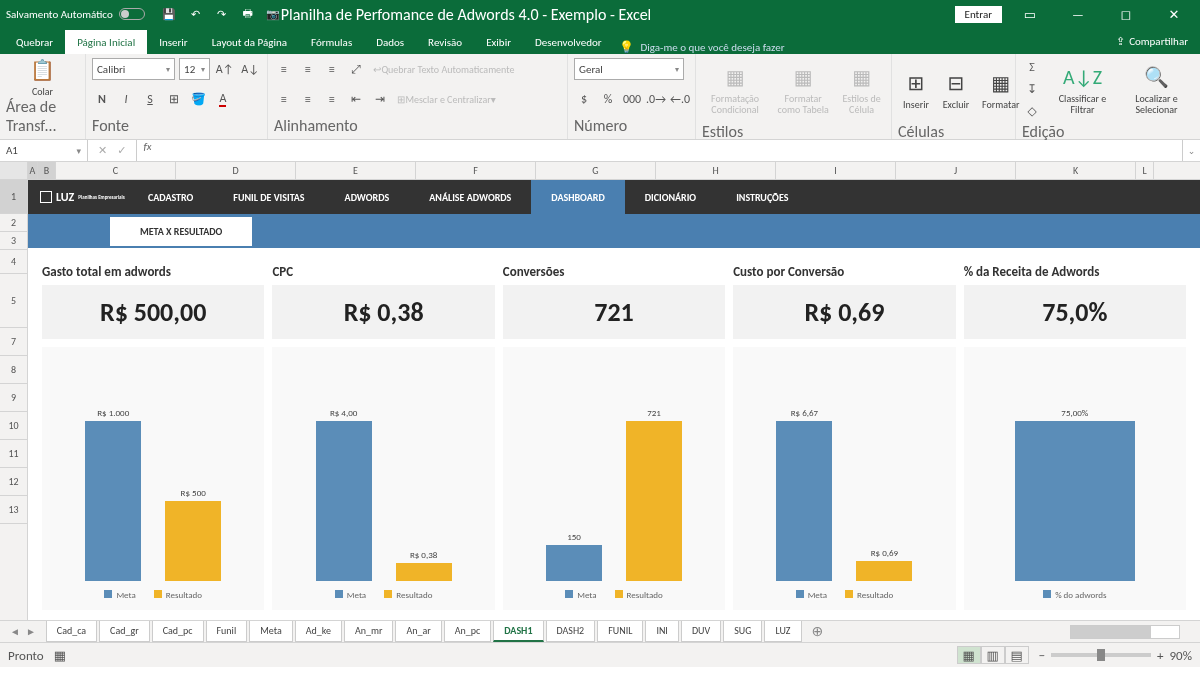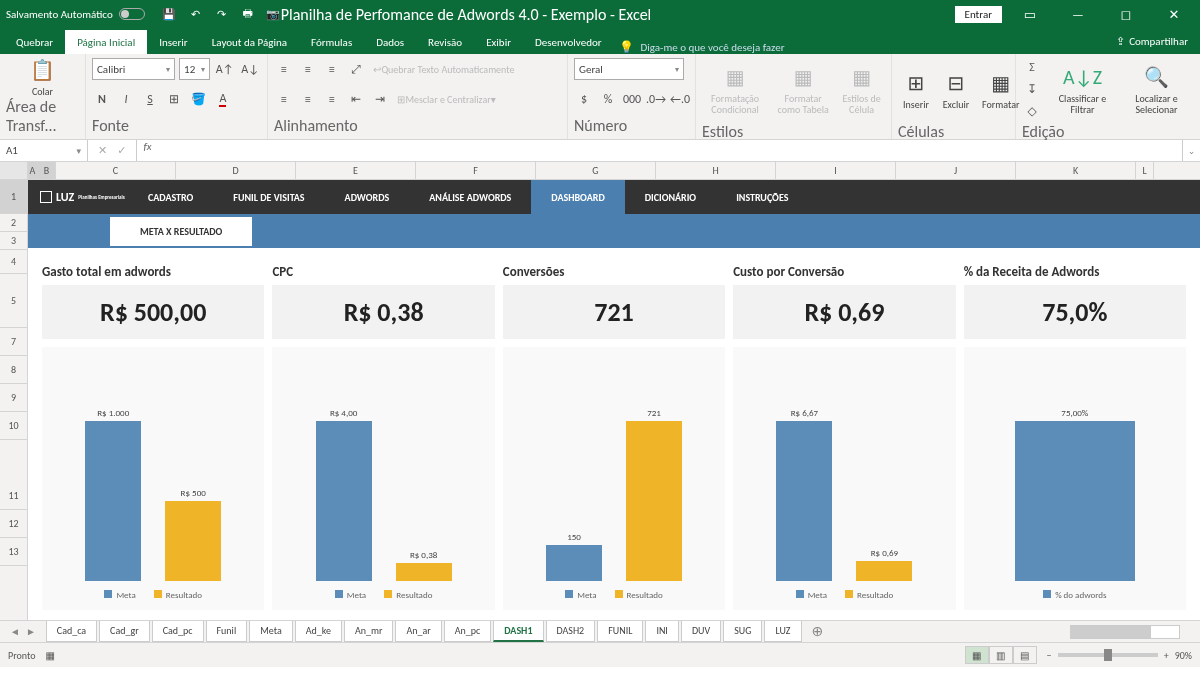--- a/index.html
+++ b/index.html
@@ -90,21 +90,21 @@
 
 .sheettabs { height: 22px; border-top: 1px solid #d4d4d4; display: flex; align-items: center; background: #f3f2f1; font-size: 10px; }
 .sheettabs .navbtns { display: flex; gap: 6px; padding: 0 10px; color: #888; }
 .sheettabs .tab { padding: 3px 10px; border: 1px solid #ccc; border-top: none; background: #fff; margin-right: 2px; color: #444; }
 .sheettabs .tab.active { border-bottom: 2px solid #217346; color: #217346; font-weight: bold; background: #fff; }
 .sheettabs .add { padding: 0 8px; color: #888; font-size: 14px; }
 .sheettabs .scroll { margin-left: auto; width: 110px; height: 14px; border: 1px solid #ccc; background: #fff; position: relative; margin-right: 20px; }
 .sheettabs .scroll .thumb { position: absolute; left: 0; top: 0; bottom: 0; width: 80px; background: #cdcdcd; }
 
 
-.status { height: 22px; background: #f3f2f1; border-top: 1px solid #d4d4d4; display: flex; align-items: center; font-size: 10px; color: #555; padding: 12px 8px; }
+.status { height: 22px; background: #f3f2f1; border-top: 1px solid #d4d4d4; display: flex; align-items: center; font-size: 13px; color: #555; padding: 12px 8px; }
 .status .views { display: flex; gap: 0; margin-left: auto; margin-right: 10px; }
 .status .vbtn { width: 24px; height: 18px; border: 1px solid #ccc; display: flex; align-items: center; justify-content: center; }
 .status .vbtn.active { background: #d0e3d0; }
 .status .zoom { display: flex; align-items: center; gap: 6px; }
 .status .slider { width: 100px; height: 4px; background: #ccc; position: relative; }
 .status .slider .th { position: absolute; width: 8px; height: 12px; background: #888; top: -4px; left: 46px; }
 </style>
 </head>
 <body>
 
@@ -309,21 +309,21 @@
   <div class="rowhdr" id="rowhdr">
       <div class="rh sel" style="height: 34px;">1</div>
       <div class="rh" style="height: 18px;">2</div>
       <div class="rh" style="height: 18px;">3</div>
       <div class="rh" style="height: 24px;">4</div>
       <div class="rh" style="height: 54px;">5</div>
       <div class="rh" style="height: 28px;">7</div>
       <div class="rh" style="height: 28px;">8</div>
       <div class="rh" style="height: 28px;">9</div>
       <div class="rh" style="height: 28px;">10</div>
-      <div class="rh" style="height: 28px; margin-top: 42px;">11</div>
+      <div class="rh" style="height: 28px;">11</div>
       <div class="rh" style="height: 28px;">12</div>
       <div class="rh" style="height: 28px;">13</div>
     </div>
   <div class="canvas">
     <div style="position:absolute;left:0;top:0;width:10px;height:34px;border:2px solid #217346;background:rgba(33,115,70,0.08)"></div>
 
     <div class="dash-nav">
       <div class="logo">
         <span class="sq"></span>
         <span style="font-size:12px">LUZ</span>

